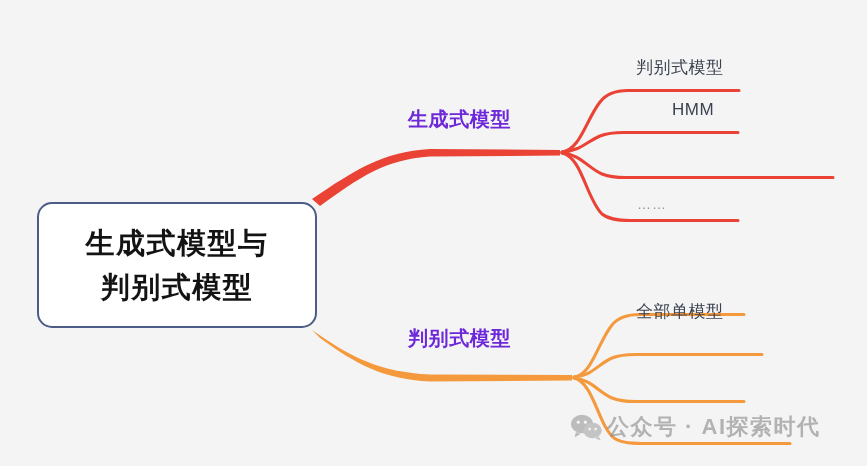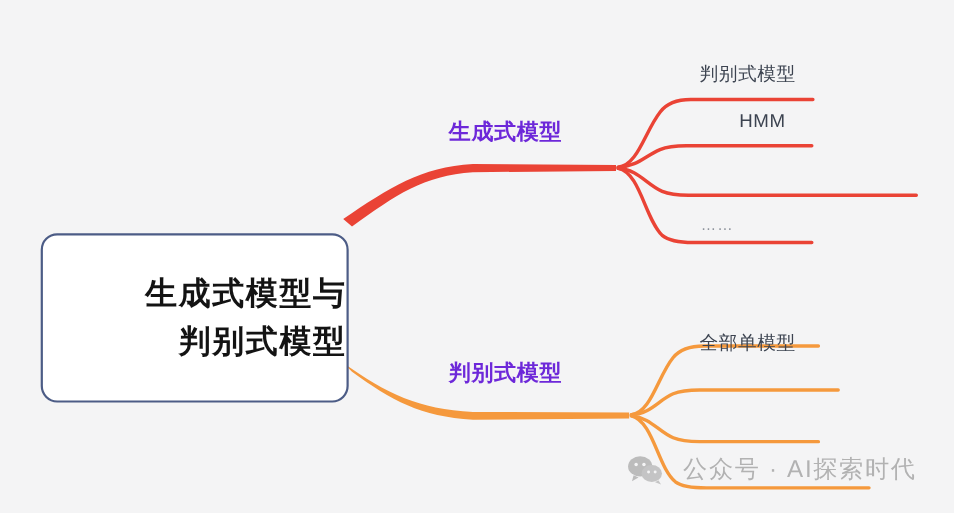--- a/index.html
+++ b/index.html
@@ -25,30 +25,30 @@
     top: 0;
     width: 867px;
     height: 466px;
     pointer-events: none;
   }
 
   
   .root-node {
     position: absolute;
     left: 37px;
-    top: 212px;
+    top: 202px;
     width: 280px;
-    height: 154px;
+    height: 126px;
     box-sizing: border-box;
     background: #ffffff;
     border: 2.5px solid #4c5c86;
     border-radius: 15px;
     display: flex;
     flex-direction: column;
-    align-items: flex-end;
+    align-items: center;
     justify-content: center;
     z-index: 5;
   }
   .root-line {
     font-size: 29px;
     font-weight: bold;
     color: #131313;
     letter-spacing: 1.5px;
     line-height: 1.52;
     white-space: nowrap;
@@ -83,23 +83,24 @@
     letter-spacing: 1px;
   }
 
   
   .watermark {
     position: absolute;
     left: 570px;
     top: 412px;
     display: flex;
     align-items: center;
-    gap: 17px;
+    gap: 3px;
     z-index: 6;
     opacity: 0.62;
+    font-weight: bold;
   }
   .watermark-text {
     font-size: 22px;
     color: #8a8a8a;
     letter-spacing: 1.5px;
     white-space: nowrap;
   }
   .wechat-icon { display: block; }
 </style>
 </head>

